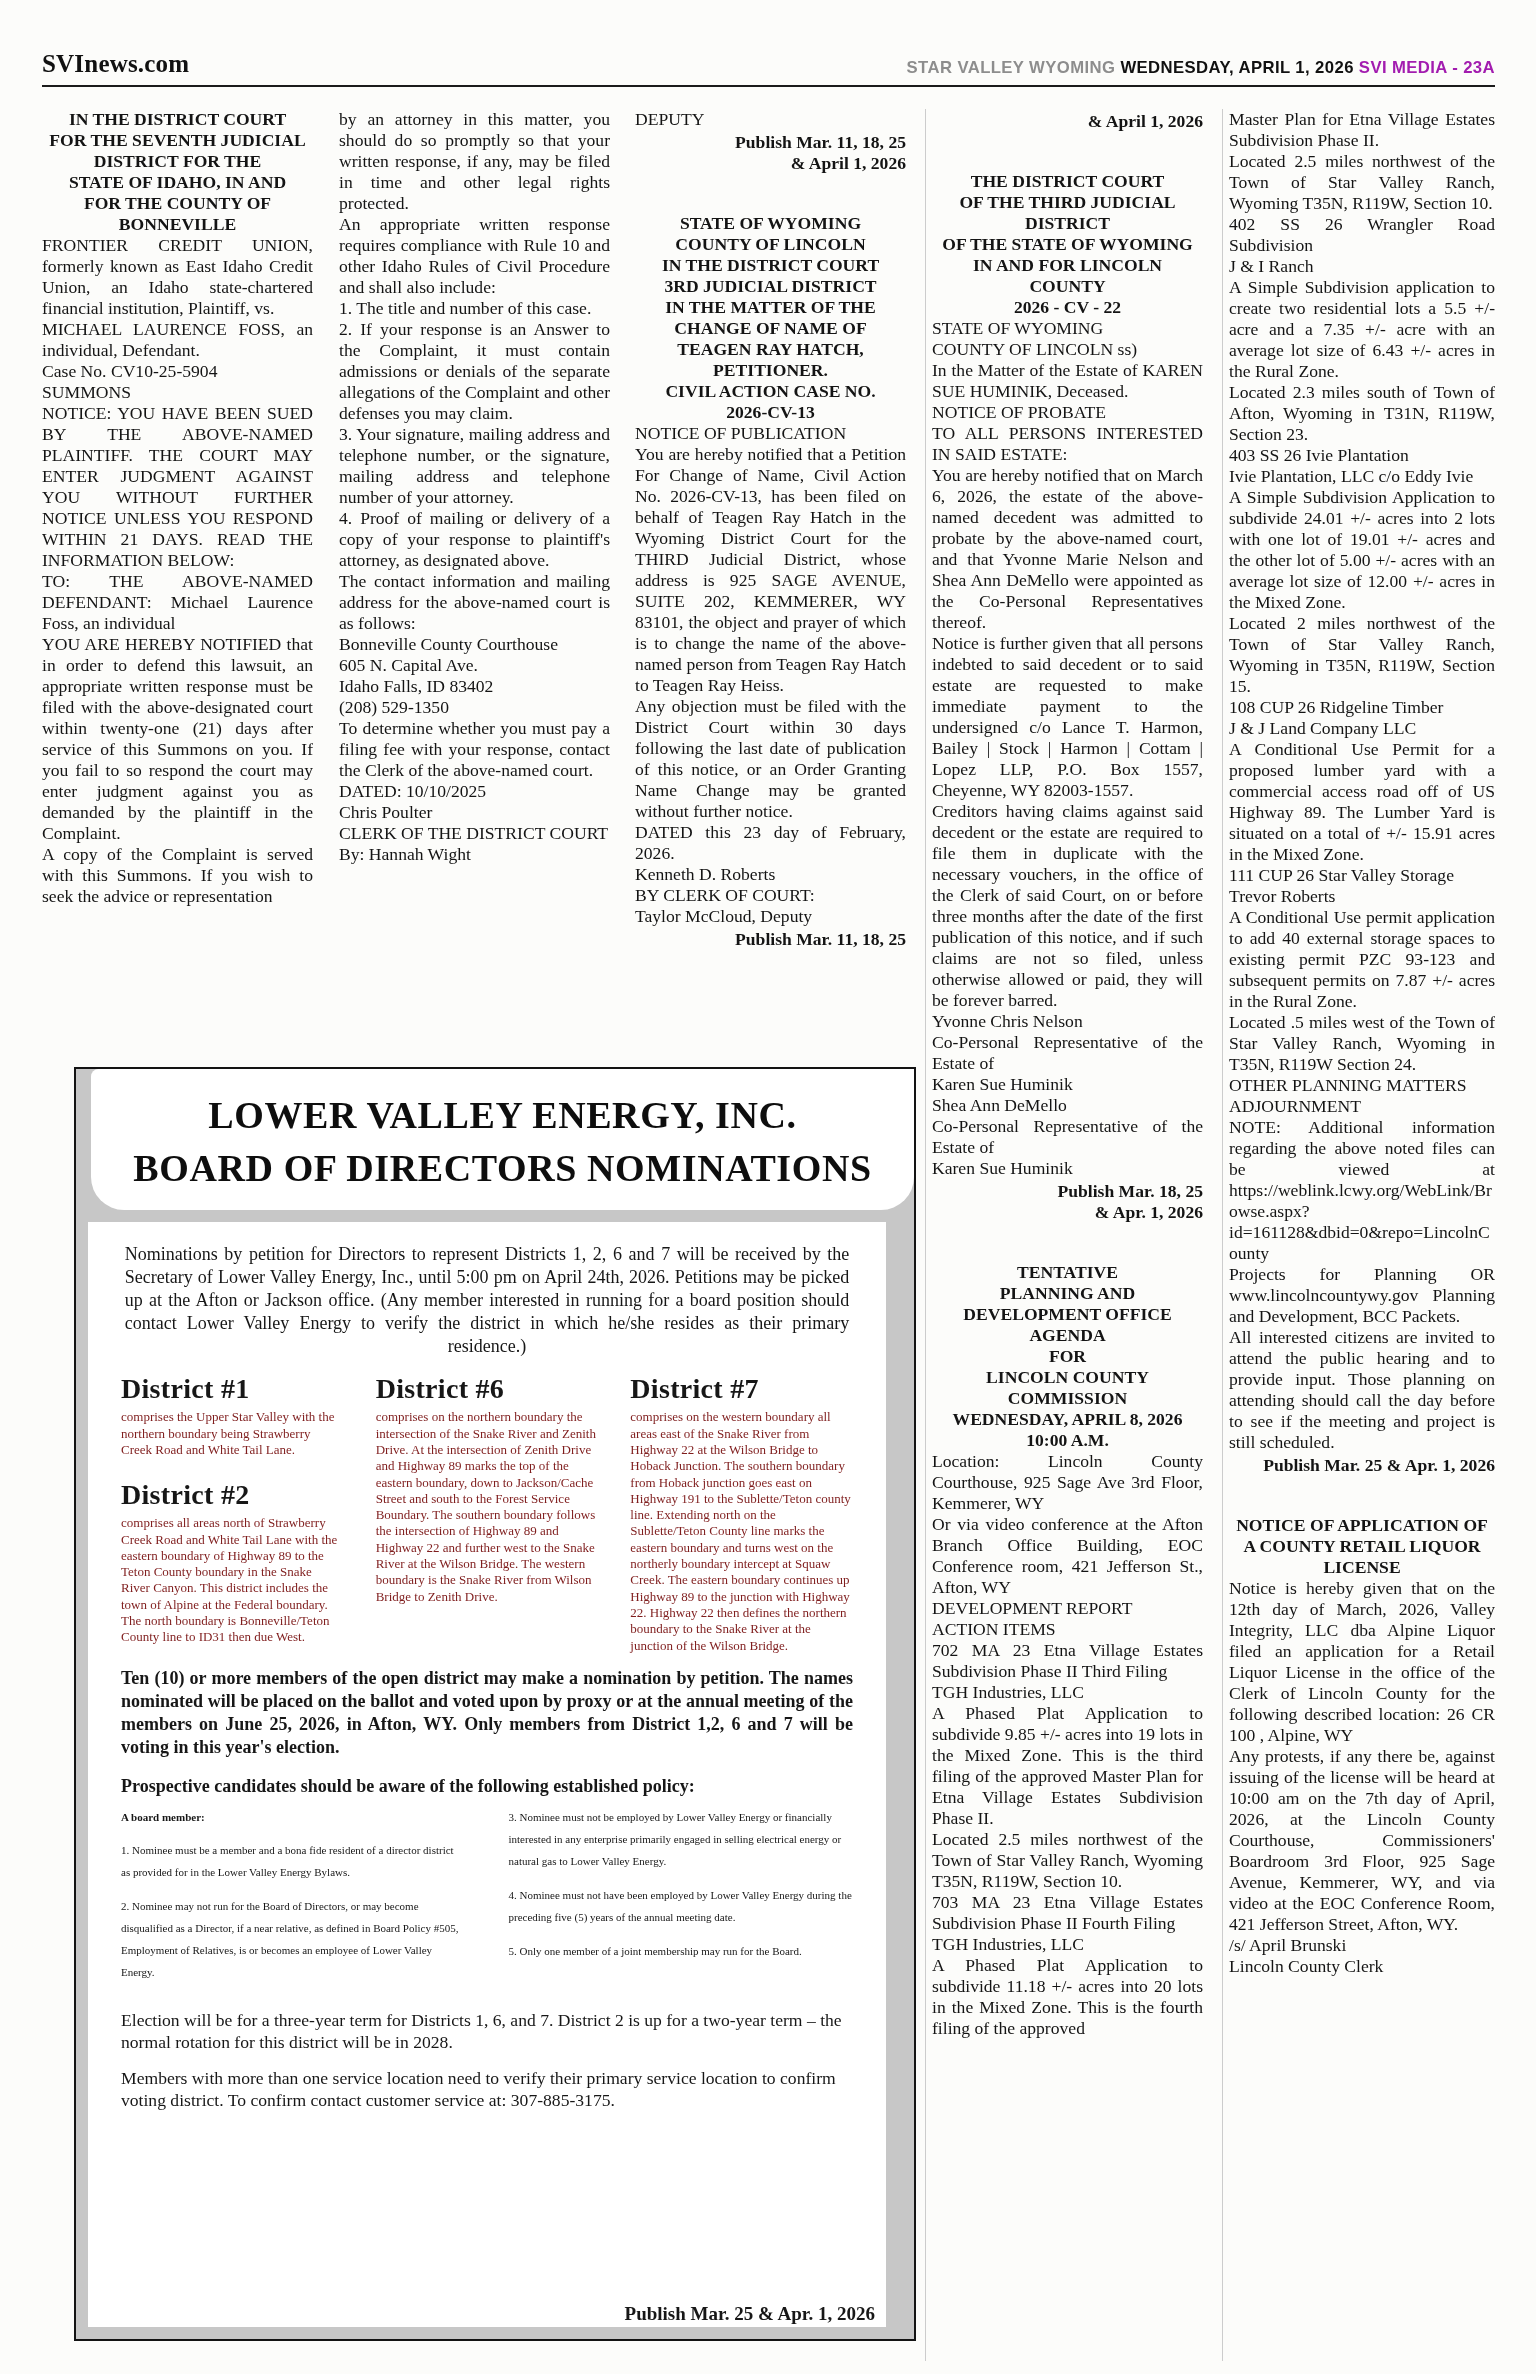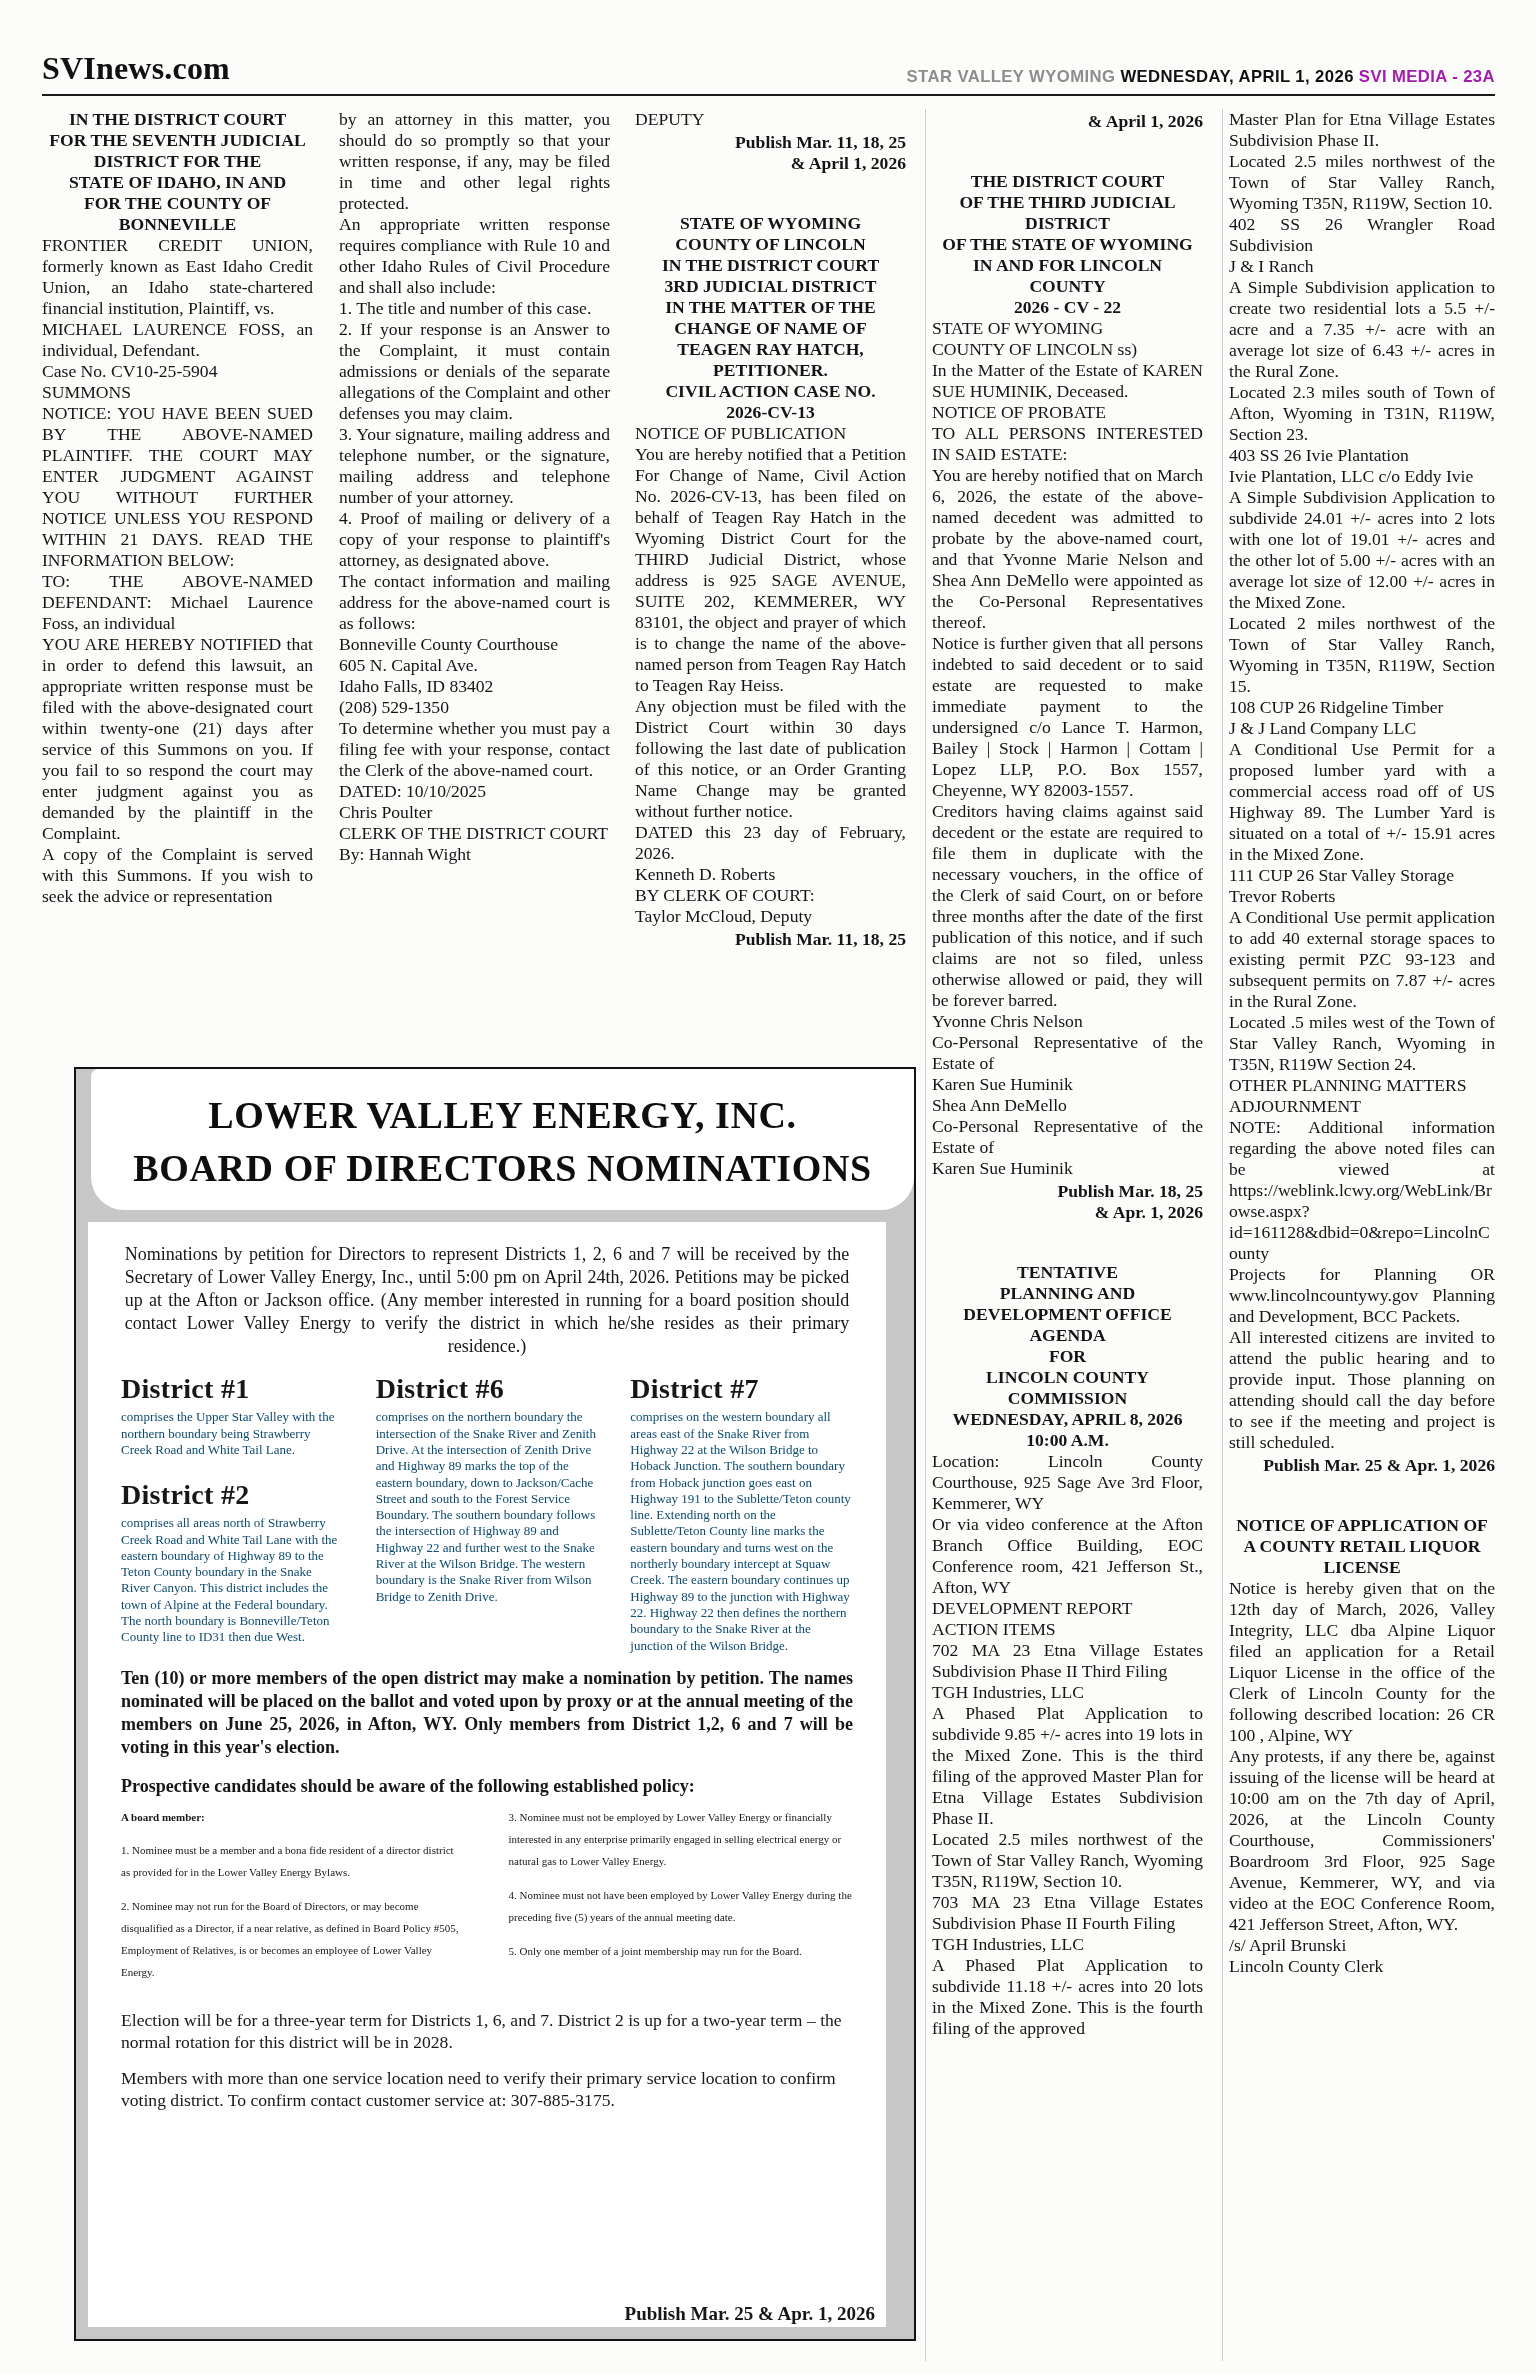--- a/index.html
+++ b/index.html
@@ -4,21 +4,21 @@
 <title></title>
 <style>
   * { margin:0; padding:0; box-sizing:border-box; }
   html,body { width:1536px; height:2375px; overflow:hidden; }
   body { background:#fcfcfa; color:#171717; font-family:"Liberation Serif", serif; position:relative; }
 
   
   .masthead { position:absolute; left:42px; right:41px; top:50px; display:flex;
               justify-content:space-between; align-items:flex-end;
               border-bottom:2.8px solid #1b1b1b; padding-bottom:7.4px; }
-  .site { font-size:32px; font-weight:bold; letter-spacing:0.2px; color:#111; }
+  .site { font-size:25px; font-weight:bold; letter-spacing:0.2px; color:#111; }
   .issue { font-family:"Liberation Sans", sans-serif; font-size:16.7px; letter-spacing:0.4px; }
   .issue .loc { color:#8d8d8d; font-weight:bold; }
   .issue .date { color:#111; font-weight:bold; }
   .issue .media { color:#a21caf; font-weight:bold; }
 
   
   .col { position:absolute; top:109px; width:271px; font-size:17.6px; line-height:21px; color:#141414; }
   .col-1 { left:42px;  height:976px; overflow:hidden; }
   .col-2 { left:339px; height:976px; overflow:hidden; }
   .col-3 { left:635px; height:976px; overflow:hidden; }
@@ -40,21 +40,21 @@
   .ad-titlebox { background:#fff; margin:0 0 12px 15px; border-radius:7.4px 0 33px 33px;
                  padding:20.4px 9.3px 15px; text-align:center; }
   .ad-title-line { font-size:38px; font-weight:bold; line-height:53px; letter-spacing:0.6px; color:#0e0e0e; }
   .ad-body { position:relative; background:#fff; flex:1; margin:0 28px 12px 12px;
              padding:20.4px 33px 9.3px; overflow:hidden; }
   .ad-intro { font-size:18px; line-height:23px; text-align:justify; text-align-last:center; margin:0 3.7px; }
   .districts { display:flex; gap:32px; margin-top:15px; }
   .dcol { flex:1; }
   .dh { font-family:"Liberation Serif", serif; font-size:28px; font-weight:bold; letter-spacing:0.3px; margin:0 0 4.6px; }
   .dcol .dh:not(:first-child) { margin-top:20.4px; }
-  .dp { font-size:13px; line-height:16.3px; text-align:left; color:#0c4a6e; }
+  .dp { font-size:13px; line-height:16.3px; text-align:left; color:#7f1d1d; }
   .ad-bold { font-weight:bold; font-size:18px; line-height:23px; margin-top:13px; text-align:justify; }
   .ad-policy-intro { font-weight:bold; font-size:18px; margin-top:16.7px; }
   .policies { display:flex; gap:43px; margin-top:9.3px; }
   .pcol { flex:1; font-size:11px; line-height:22px; }
   .plabel { font-weight:bold; margin-bottom:11px; }
   .pitem { margin-bottom:12px; }
   .ad-plain { font-size:17.6px; line-height:22px; margin-top:14px; }
   .ad-publish { position:absolute; right:3.7px; bottom:0; font-weight:bold; font-size:19px;
                 background:#fff; padding:1.9px 7.4px; }
 </style>

